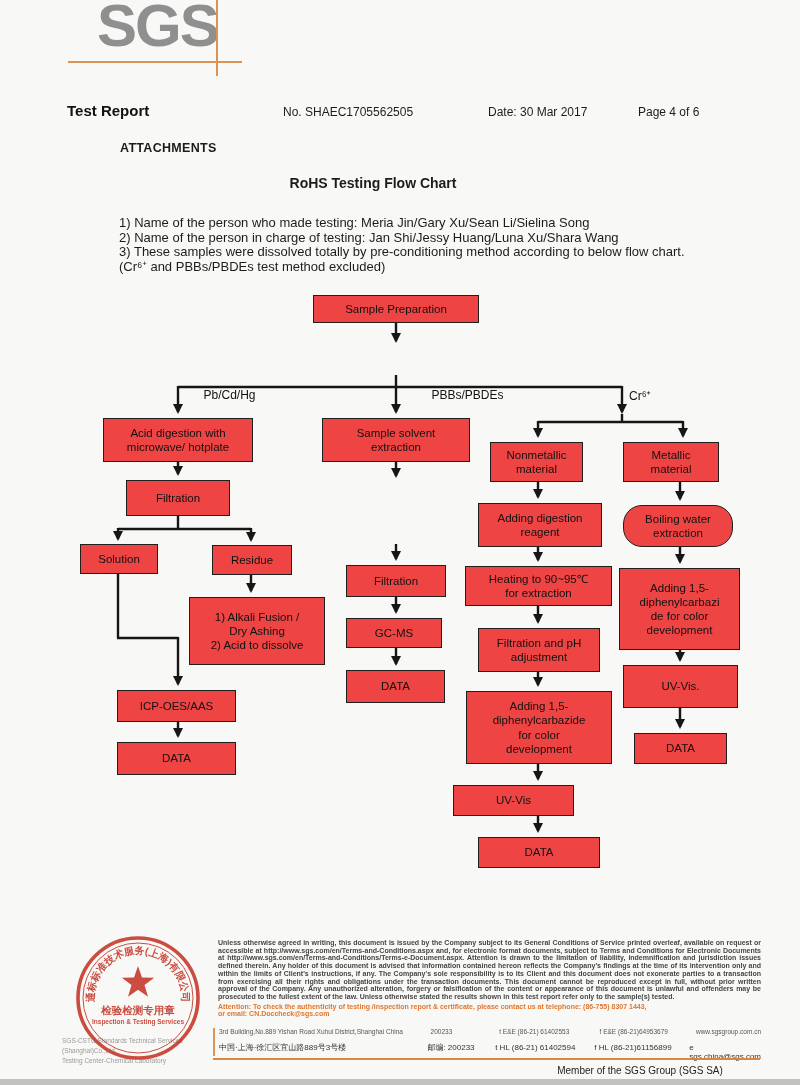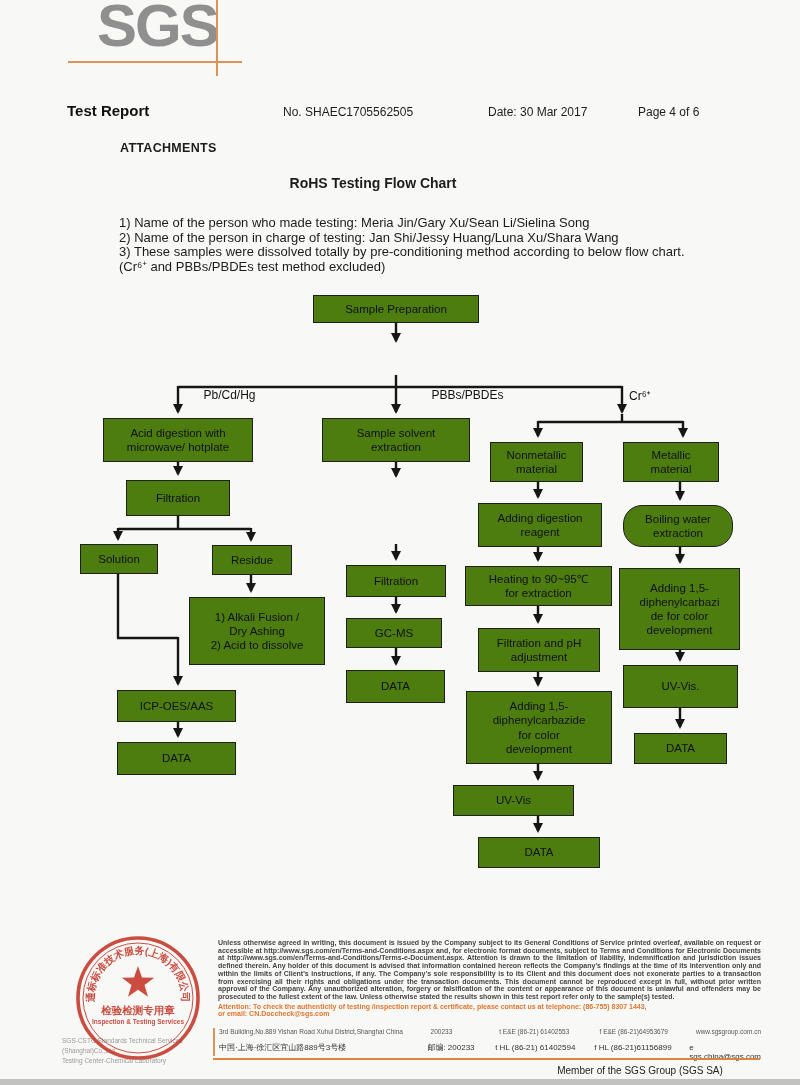--- a/index.html
+++ b/index.html
@@ -18,21 +18,21 @@
   .h-no{position:absolute;left:283px;top:105px;font-size:12px;}
   .h-date{position:absolute;left:488px;top:105px;font-size:12px;}
   .h-page{position:absolute;left:638px;top:105px;font-size:12px;}
   .attachments{position:absolute;left:120px;top:141px;font-size:12.5px;font-weight:bold;letter-spacing:.3px;}
   .chart-title{position:absolute;left:273px;top:175px;width:200px;text-align:center;
     font-size:14px;font-weight:bold;}
   .notes{position:absolute;left:119px;top:208px;width:640px;font-size:13px;line-height:14.6px;margin-top:8px;}
   
   .flow-svg{position:absolute;left:0;top:0;z-index:1;}
   .fbox{
-    position:absolute;z-index:2;background:#4d7c0f;border:1.6px solid #1f1f1f;
+    position:absolute;z-index:2;background:#ef4444;border:1.6px solid #1f1f1f;
     display:flex;align-items:center;justify-content:center;text-align:center;
     font-size:11.5px;line-height:1.23;color:#111;white-space:pre-line;padding:1px 2px;box-sizing:border-box;
   }
   .branch-label{position:absolute;z-index:2;font-size:12px;font-weight:normal;text-align:center;color:#111;}
   
   .company-lines{position:absolute;left:62px;top:1036px;width:160px;font-size:6.5px;
     line-height:10px;color:#9a9a98;z-index:1;}
   .stamp-svg{position:absolute;left:60px;top:925px;z-index:2;opacity:.88;}
   .fineprint{position:absolute;left:218px;top:939px;width:543px;z-index:1;}
   .disclaimer{font-size:7px;line-height:7.7px;text-align:justify;color:#454545;font-weight:600;}

